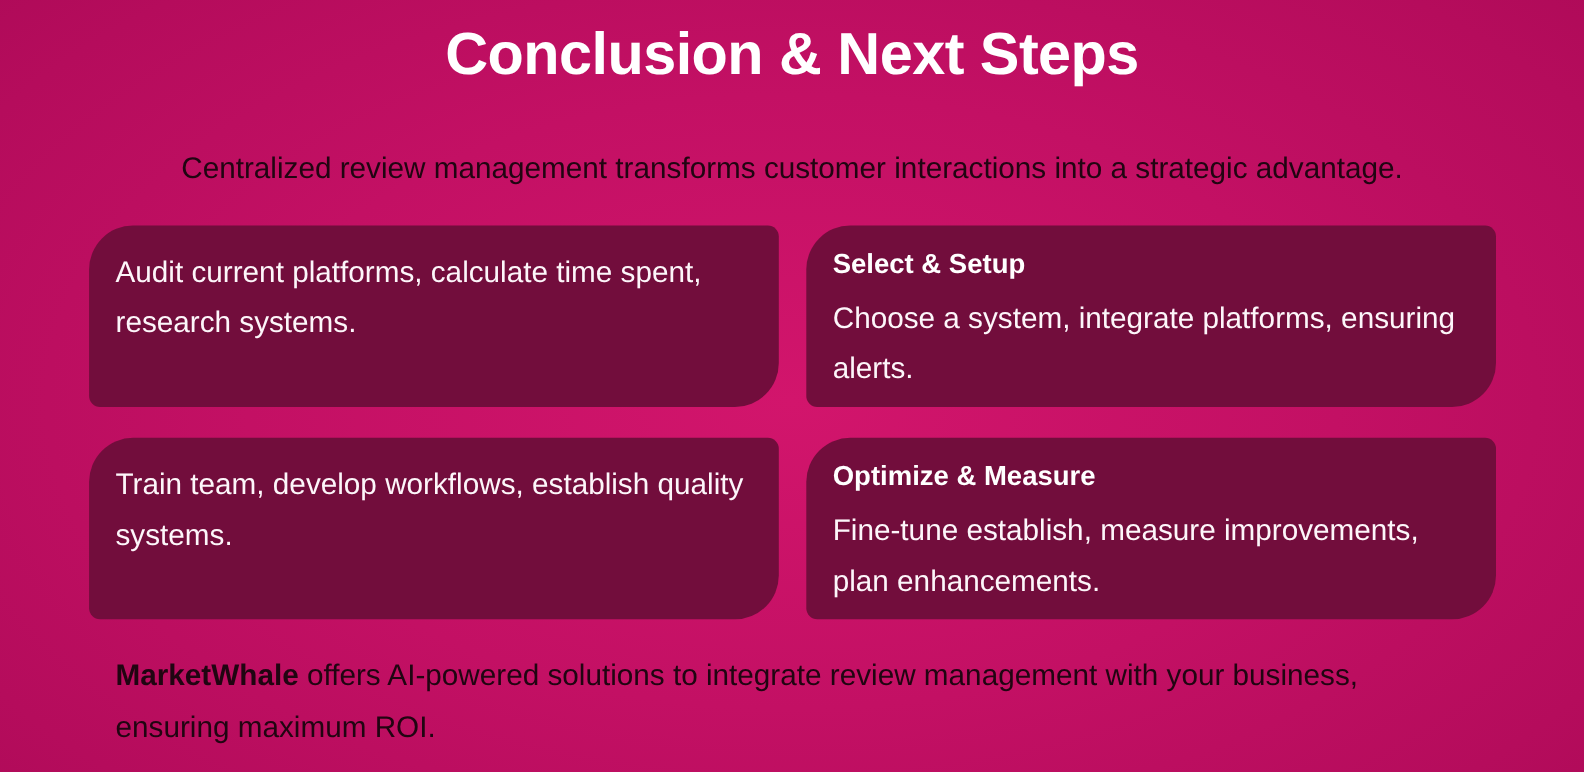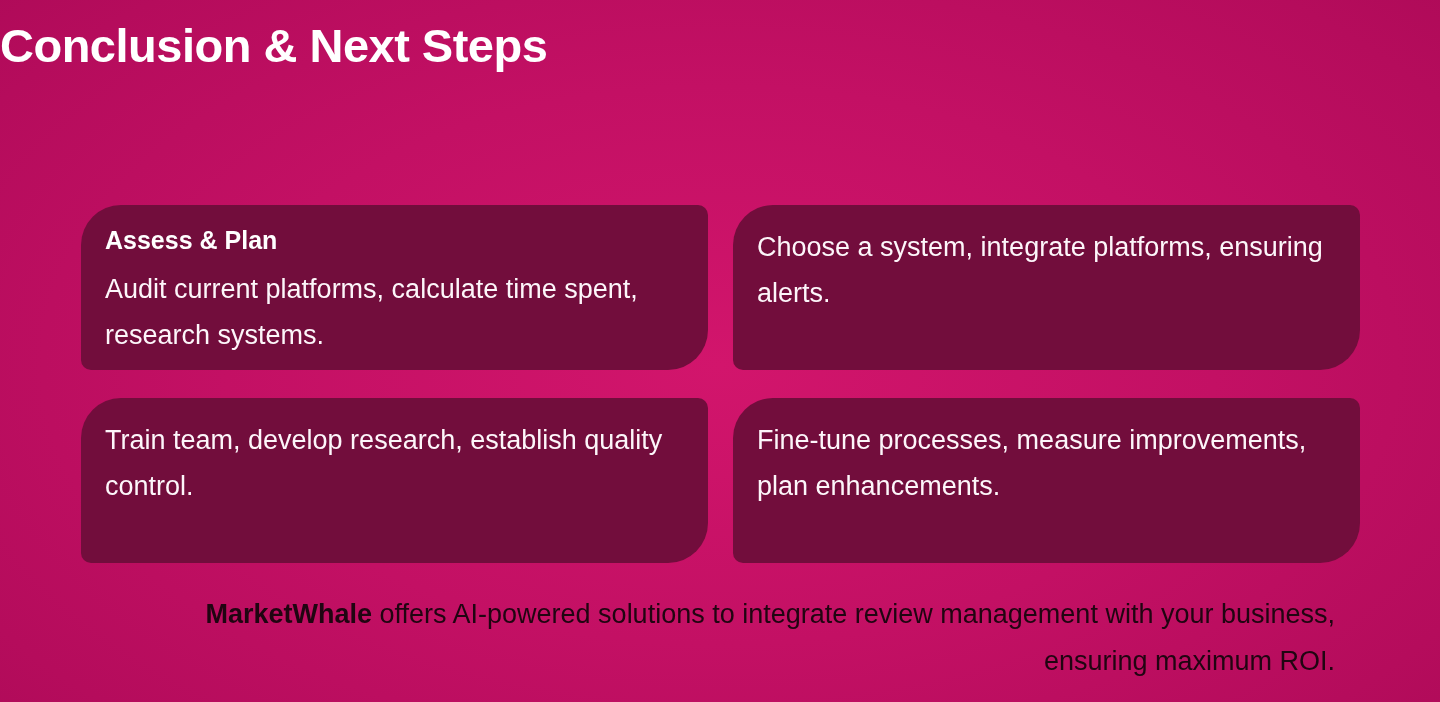--- a/index.html
+++ b/index.html
@@ -15,22 +15,22 @@
     font-family: "Liberation Sans", "DejaVu Sans", sans-serif;
     background:
       radial-gradient(ellipse 1100px 620px at 50% 52%, #d2156c 0%, #c31064 45%, #b50c5c 78%, #aa0956 100%);
   }
   .slide-title {
     position: absolute;
     top: 20px;
     left: 0;
     width: 100%;
     margin: 0;
-    text-align: left;
-    font-size: 47px;
+    text-align: center;
+    font-size: 54px;
     line-height: 1.1;
     font-weight: 700;
     letter-spacing: -0.5px;
     color: #ffffff;
   }
   .slide-subtitle {
     position: absolute;
     top: 138px;
     left: 0;
     width: 100%;
@@ -70,54 +70,56 @@
     line-height: 1.7;
     font-weight: 400;
     color: #fdf6fa;
   }
   .slide-footer {
     position: absolute;
     top: 591px;
     left: 105px;
     width: 1230px;
     margin: 0;
-    text-align: right;
+    text-align: left;
     font-size: 27px;
     line-height: 1.74;
     font-weight: 400;
     color: #200511;
   }
   .slide-footer b {
     font-weight: 700;
   }
 </style>
 </head>
 <body>
 
 <div class="slide">
 
   <h1 class="slide-title">Conclusion &amp; Next Steps</h1>
 
+  <p class="slide-subtitle">Centralized review management transforms customer interactions into a strategic advantage.</p>
 
   <div class="cards-grid">
 
     <div class="card">
-      <h2 class="card-title">Assess &amp; Plan</h2>
       <p class="card-body">Audit current platforms, calculate time spent, research systems.</p>
     </div>
 
     <div class="card">
+      <h2 class="card-title">Select &amp; Setup</h2>
       <p class="card-body">Choose a system, integrate platforms, ensuring alerts.</p>
     </div>
 
     <div class="card">
-      <p class="card-body">Train team, develop research, establish quality control.</p>
+      <p class="card-body">Train team, develop workflows, establish quality systems.</p>
     </div>
 
     <div class="card">
-      <p class="card-body">Fine-tune processes, measure improvements, plan enhancements.</p>
+      <h2 class="card-title">Optimize &amp; Measure</h2>
+      <p class="card-body">Fine-tune establish, measure improvements, plan enhancements.</p>
     </div>
 
   </div>
 
   <p class="slide-footer"><b>MarketWhale</b><span> offers AI-powered solutions to integrate review management with your business, ensuring maximum ROI.</span></p>
 
 </div>
 
 </body></html>

